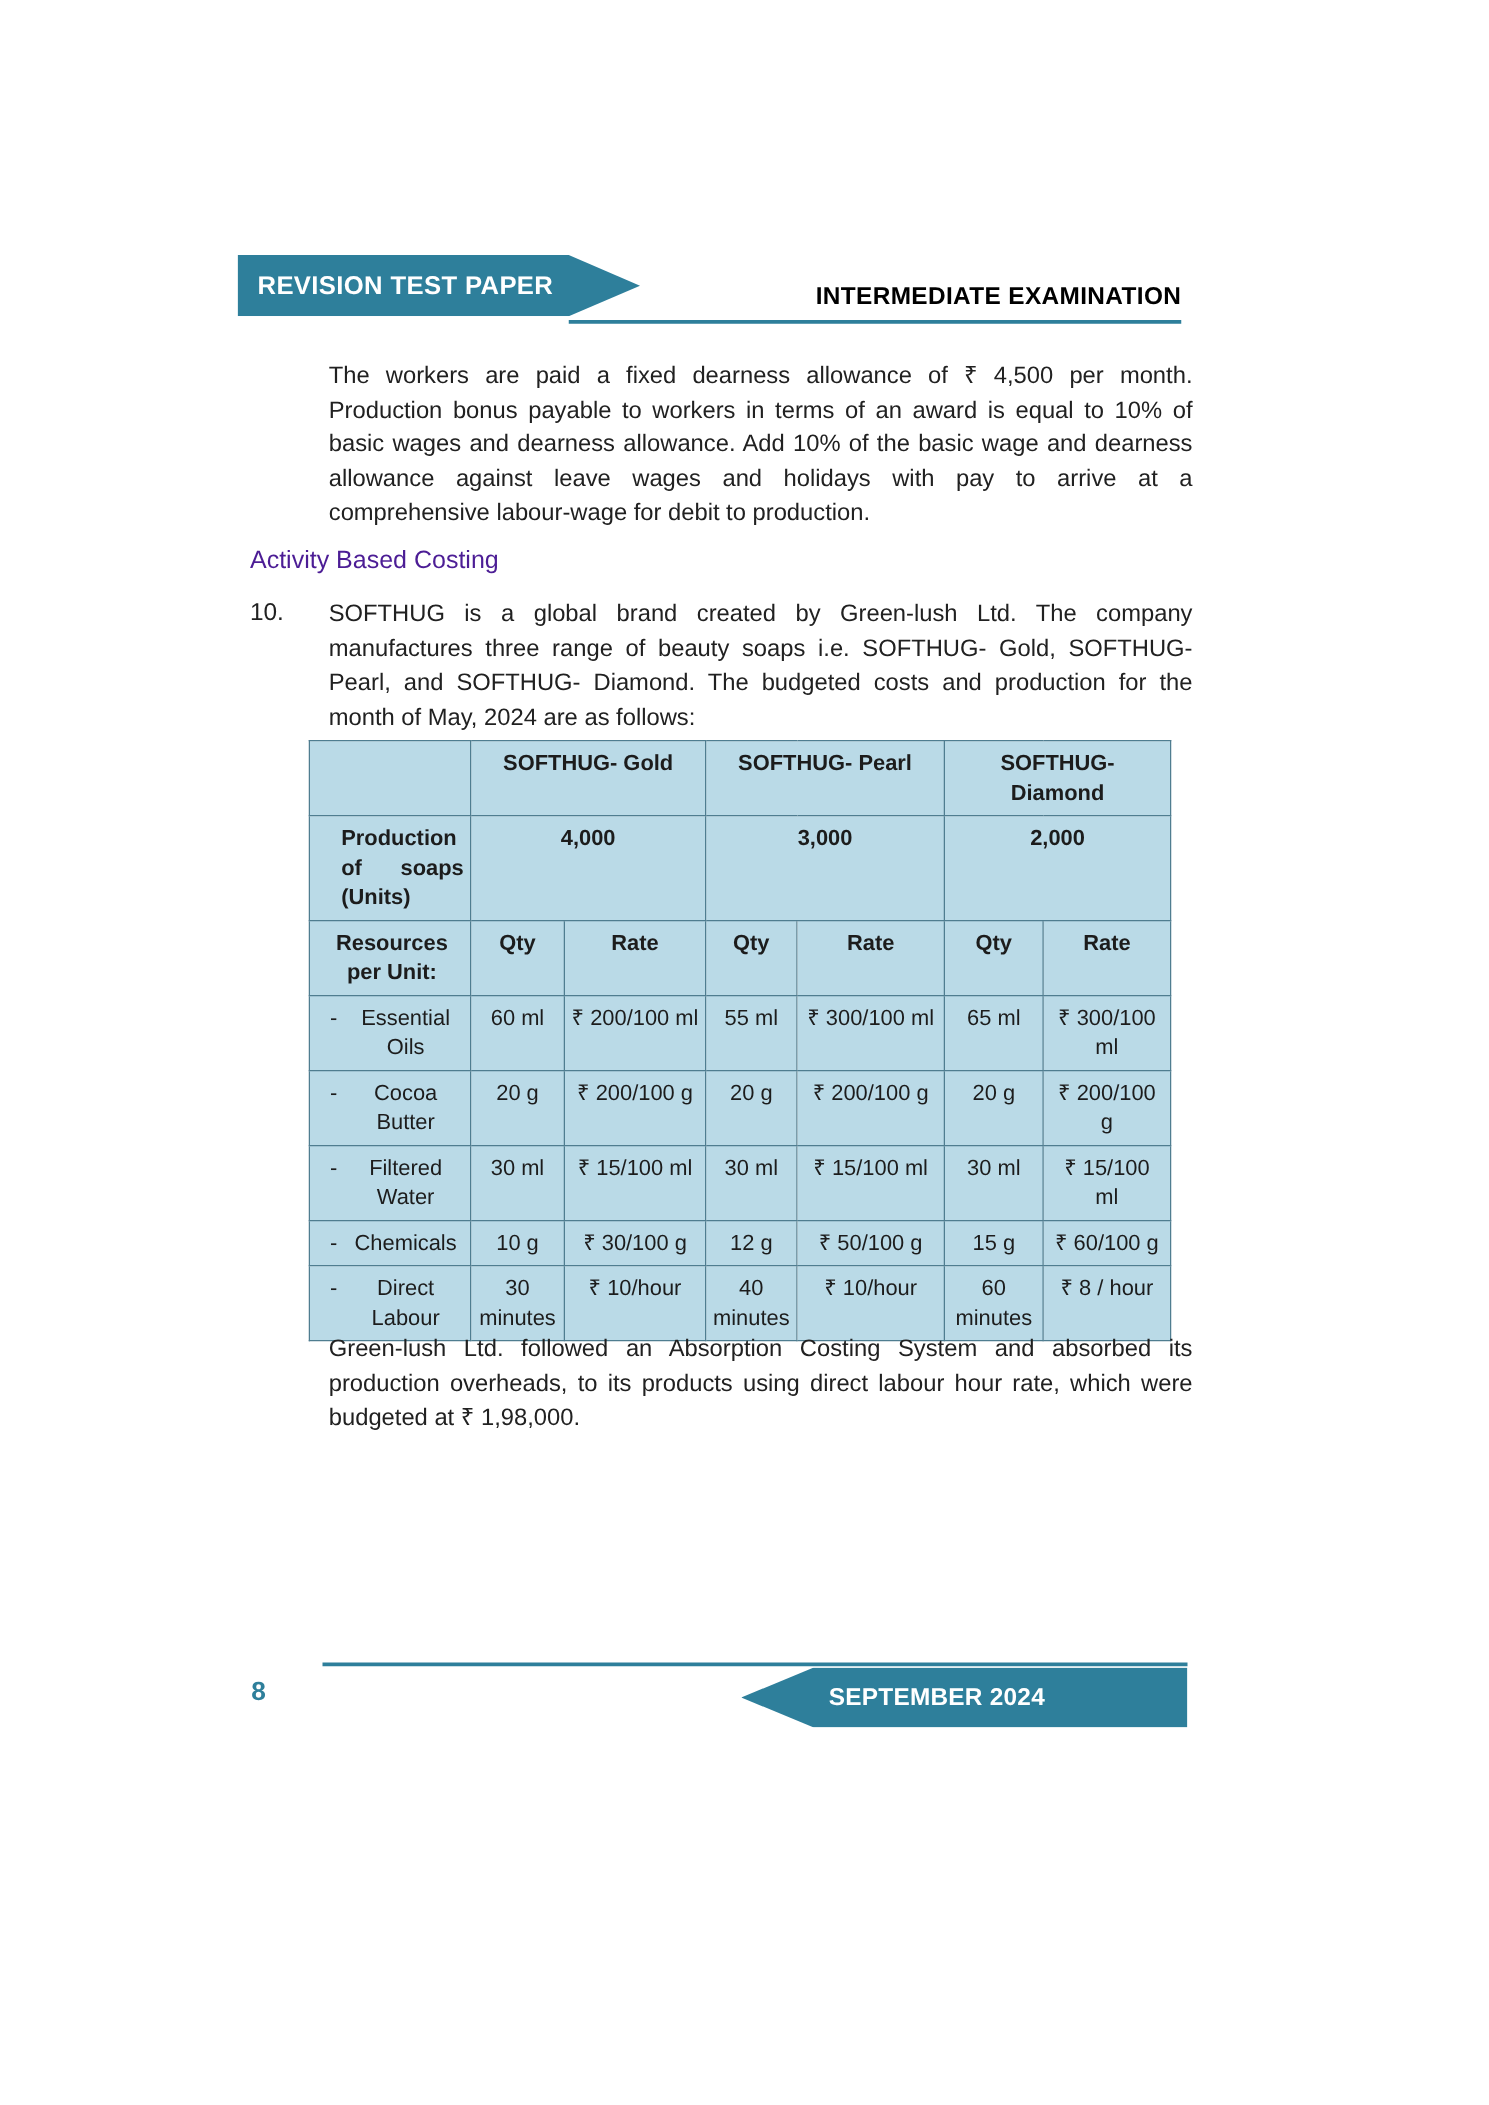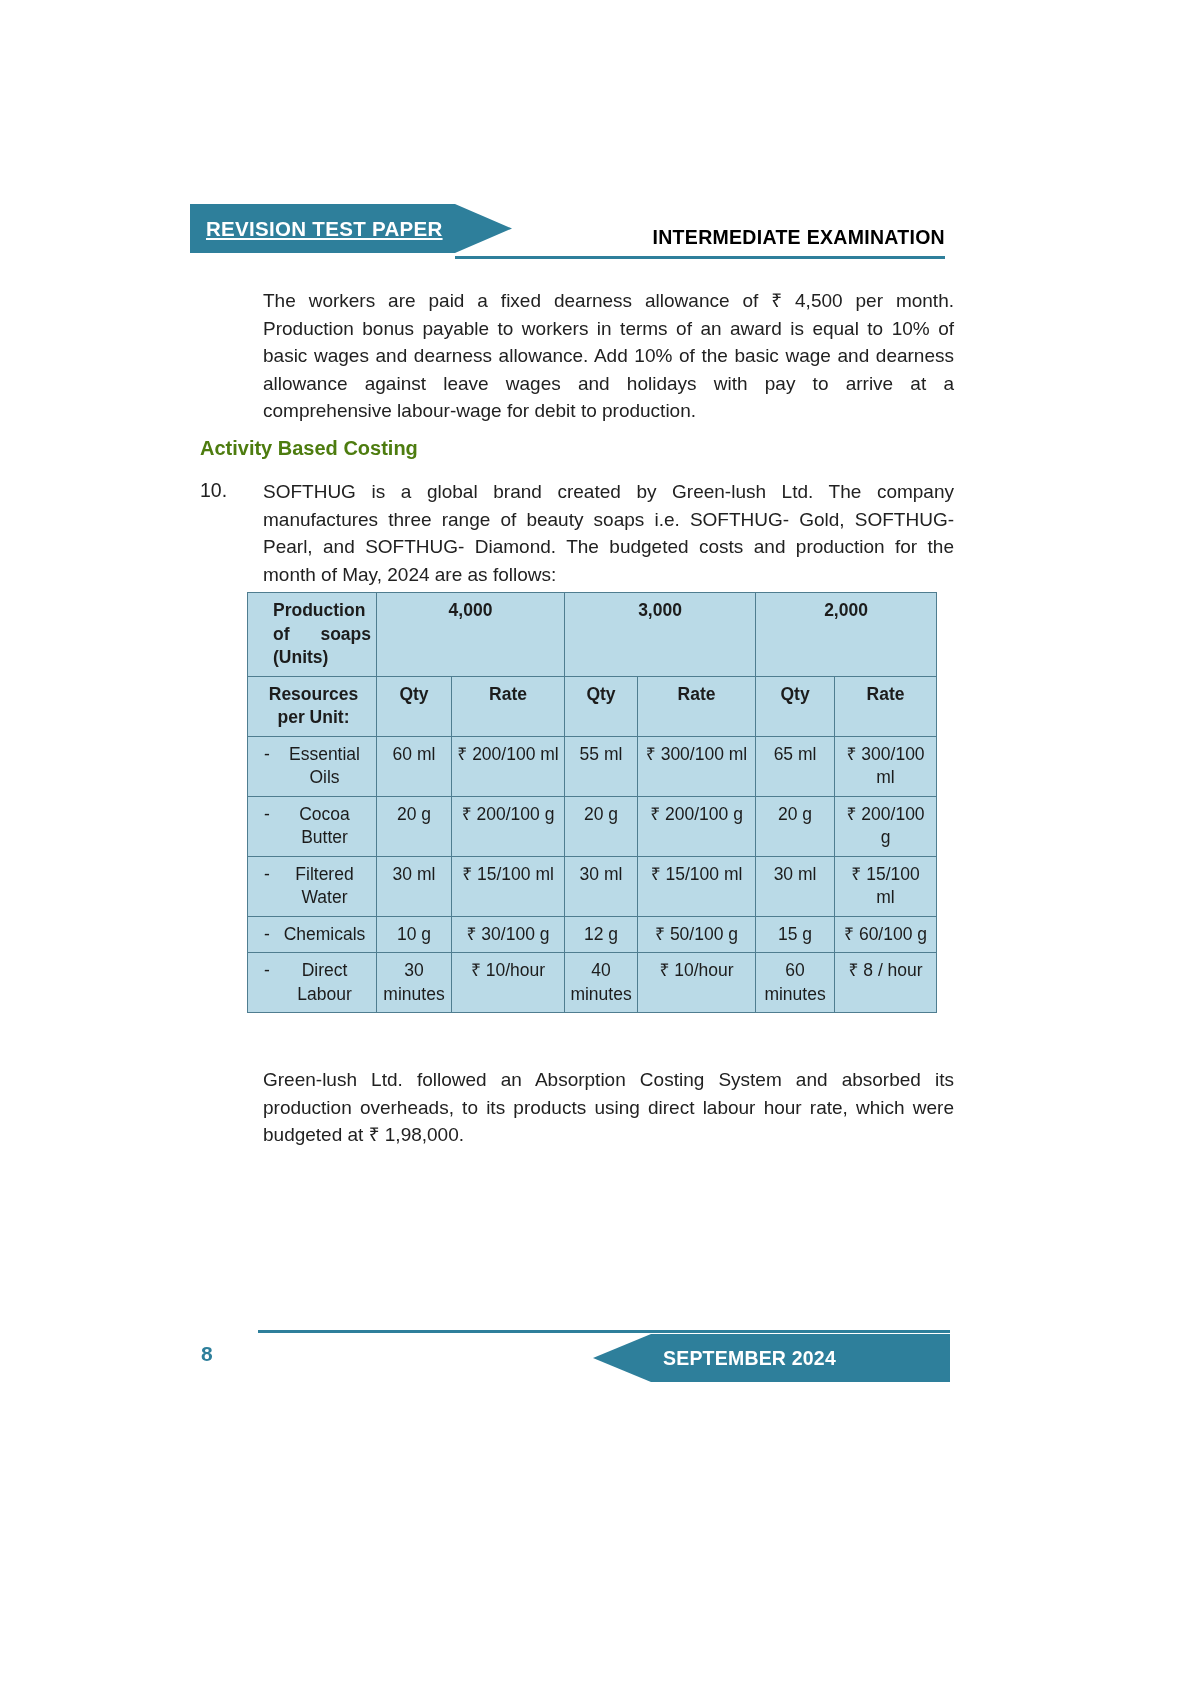--- a/index.html
+++ b/index.html
@@ -11,39 +11,38 @@
   }
   #page { position:absolute; inset:0; overflow:hidden; }
 
   
   .header-banner {
     position:absolute; left:190px; top:204px; width:322px; height:49px;
     background:#2E7F9B; color:#ffffff; font-weight:bold; font-size:20.5px;
     line-height:49px; padding-left:16px; letter-spacing:0.3px;
     clip-path:polygon(0 0, calc(100% - 57px) 0, 100% 50%, calc(100% - 57px) 100%, 0 100%);
     z-index:2;
-    text-decoration:underline;
   }
   .header-title {
     position:absolute; right:246px; top:226px;
     font-size:19.5px; font-weight:bold; color:#000000; letter-spacing:0.3px;
   }
   .header-rule {
     position:absolute; left:455px; top:256px; width:490px; height:3px;
     background:#2E7F9B; z-index:1;
   }
 
   
   .para {
     position:absolute; left:263px; width:691px;
     font-size:19px; line-height:27.6px; text-align:justify;
   }
   .section-heading {
     position:absolute; left:200px; top:437px;
-    font-size:20px; font-weight:bold; color:#4d7c0f;
+    font-size:20px; font-weight:normal; color:#4c1d95;
   }
   .q-number {
     position:absolute; left:200px; top:477px;
     font-size:19.5px; line-height:27.6px;
   }
 
   
   .cost-table {
     position:absolute; left:247px; top:592px; width:689px;
     border-collapse:collapse; table-layout:fixed;
@@ -97,20 +96,26 @@
     <colgroup>
       <col style="width:129px">
         <col style="width:75px">
         <col style="width:113px">
       <col style="width:73px">
         <col style="width:118px">
         <col style="width:79px">
         <col style="width:102px">
     </colgroup>
     <tbody>
+      <tr style="height:58px">
+        <td class="lbl"></td>
+        <td colspan="2" class="bold">SOFTHUG- Gold</td>
+        <td colspan="2" class="bold">SOFTHUG- Pearl</td>
+        <td colspan="2" class="bold">SOFTHUG- Diamond</td>
+      </tr>
       <tr style="height:82px">
         <td class="lbl just bold">Production of soaps (Units)</td>
         <td colspan="2" class="bold">4,000</td>
         <td colspan="2" class="bold">3,000</td>
         <td colspan="2" class="bold">2,000</td>
       </tr>
       <tr style="height:58px">
         <td class="lbl bold">Resources per Unit:</td>
         <td class="bold">Qty</td>
         <td class="bold">Rate</td>

